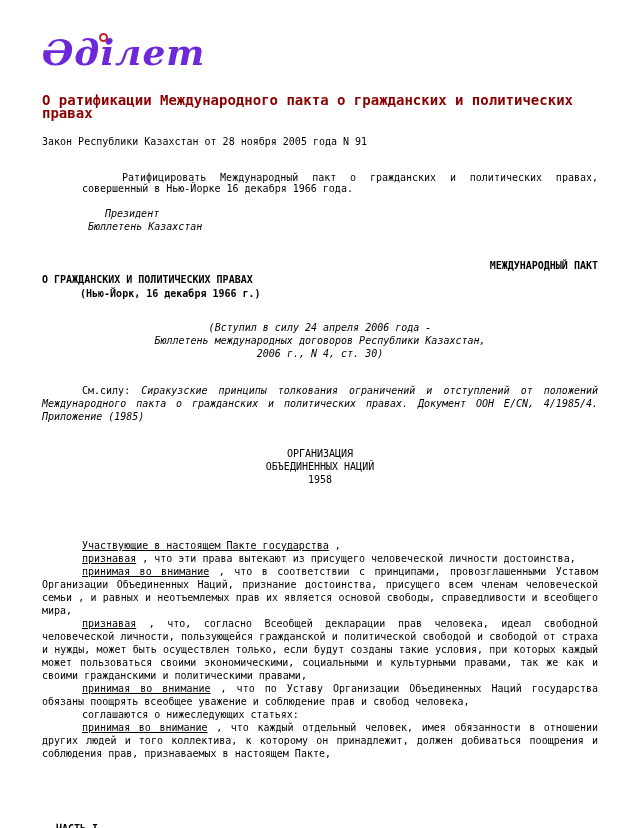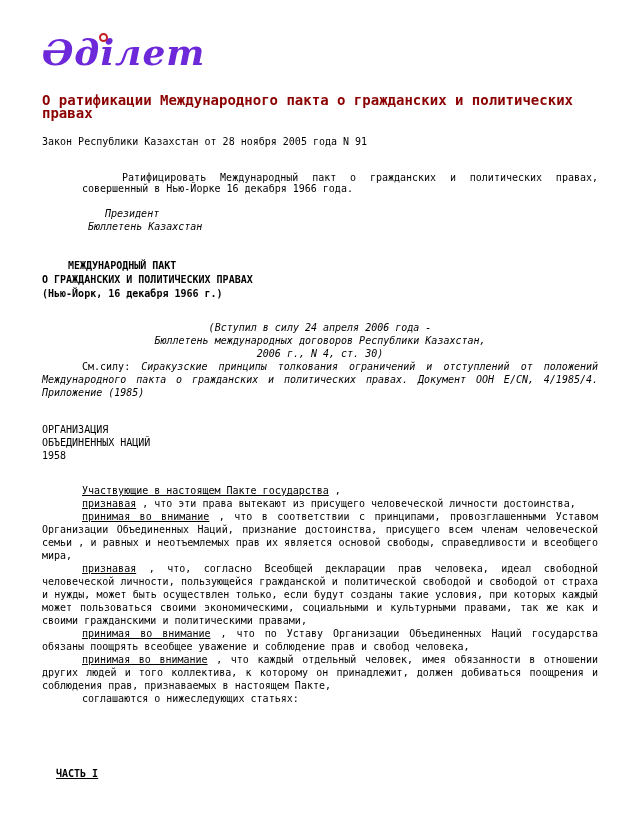--- a/index.html
+++ b/index.html
@@ -28,29 +28,29 @@
   .doc-title { font-weight:bold; color:#8b0000; font-size:14px; line-height:13px; margin-bottom:15px; }
   .law-line  { line-height:13px; margin-bottom:24px; }
 
   p.body { text-align:justify; text-indent:40px; line-height:11px;margin-left:40px; }
   .ratify { margin-bottom:13px; }
 
   .signature { font-style:italic; line-height:13px; margin-left:46px; margin-bottom:26px; }
   .signature .l1 { margin-left:17px; }
 
   .pact-title { font-weight:bold; line-height:14px; margin-bottom:20px; }
-  .pact-l1 { margin-left:26px; }
-  .pact-l3 { }
+  .pact-l1 { margin-left:26px;text-align:right; }
+  .pact-l3 { margin-left:38px; }
 
-  .entry-note { text-align:center; font-style:italic; line-height:13px; }
+  .entry-note { text-align:center; font-style:italic; line-height:13px; margin-bottom:24px; }
 
   .see-also { text-align:justify; text-indent:40px; line-height:13px; margin-bottom:24px; }
   .see-also .it { font-style:italic; }
 
-  .org-block { text-align:left; line-height:13px; margin-bottom:22px; }
+  .org-block { text-align:center; line-height:13px; margin-bottom:53px; }
 
   .preamble p { text-align:justify; text-indent:40px; line-height:13px; }
   .u { text-decoration:underline; }
 
   .part-heading { font-weight:bold; margin-top:62px; margin-left:14px; line-height:13px;text-decoration:underline; }
 </style>
 </head>
 <body>
 
 <div class="page">
@@ -92,19 +92,19 @@
     <div>ОБЪЕДИНЕННЫХ НАЦИЙ</div>
     <div>1958</div>
   </div>
 
   <div class="preamble">
     <p><span class="u">Участвующие в настоящем Пакте государства</span><span> ,</span></p>
     <p><span class="u">признавая</span><span> , что эти права вытекают из присущего человеческой личности достоинства,</span></p>
     <p><span class="u">принимая во внимание</span><span> , что в соответствии с принципами, провозглашенными Уставом Организации Объединенных Наций, признание достоинства, присущего всем членам человеческой семьи , и равных и неотъемлемых прав их является основой свободы, справедливости и всеобщего мира,</span></p>
     <p><span class="u">признавая</span><span> , что, согласно Всеобщей декларации прав человека, идеал свободной человеческой личности, пользующейся гражданской и политической свободой и свободой от страха и нужды, может быть осуществлен только, если будут созданы такие условия, при которых каждый может пользоваться своими экономическими, социальными и культурными правами, так же как и своими гражданскими и политическими правами,</span></p>
     <p><span class="u">принимая во внимание</span><span> , что по Уставу Организации Объединенных Наций государства обязаны поощрять всеобщее уважение и соблюдение прав и свобод человека,</span></p>
+    <p>соглашаются о нижеследующих статьях:</p>
     <p><span class="u">принимая во внимание</span><span> , что каждый отдельный человек, имея обязанности в отношении других людей и того коллектива, к которому он принадлежит, должен добиваться поощрения и соблюдения прав, признаваемых в настоящем Пакте,</span></p>
-    <p>соглашаются о нижеследующих статьях:</p>
   </div>
 
   <div class="part-heading">ЧАСТЬ I</div>
 
 </div>
 
 </body></html>

